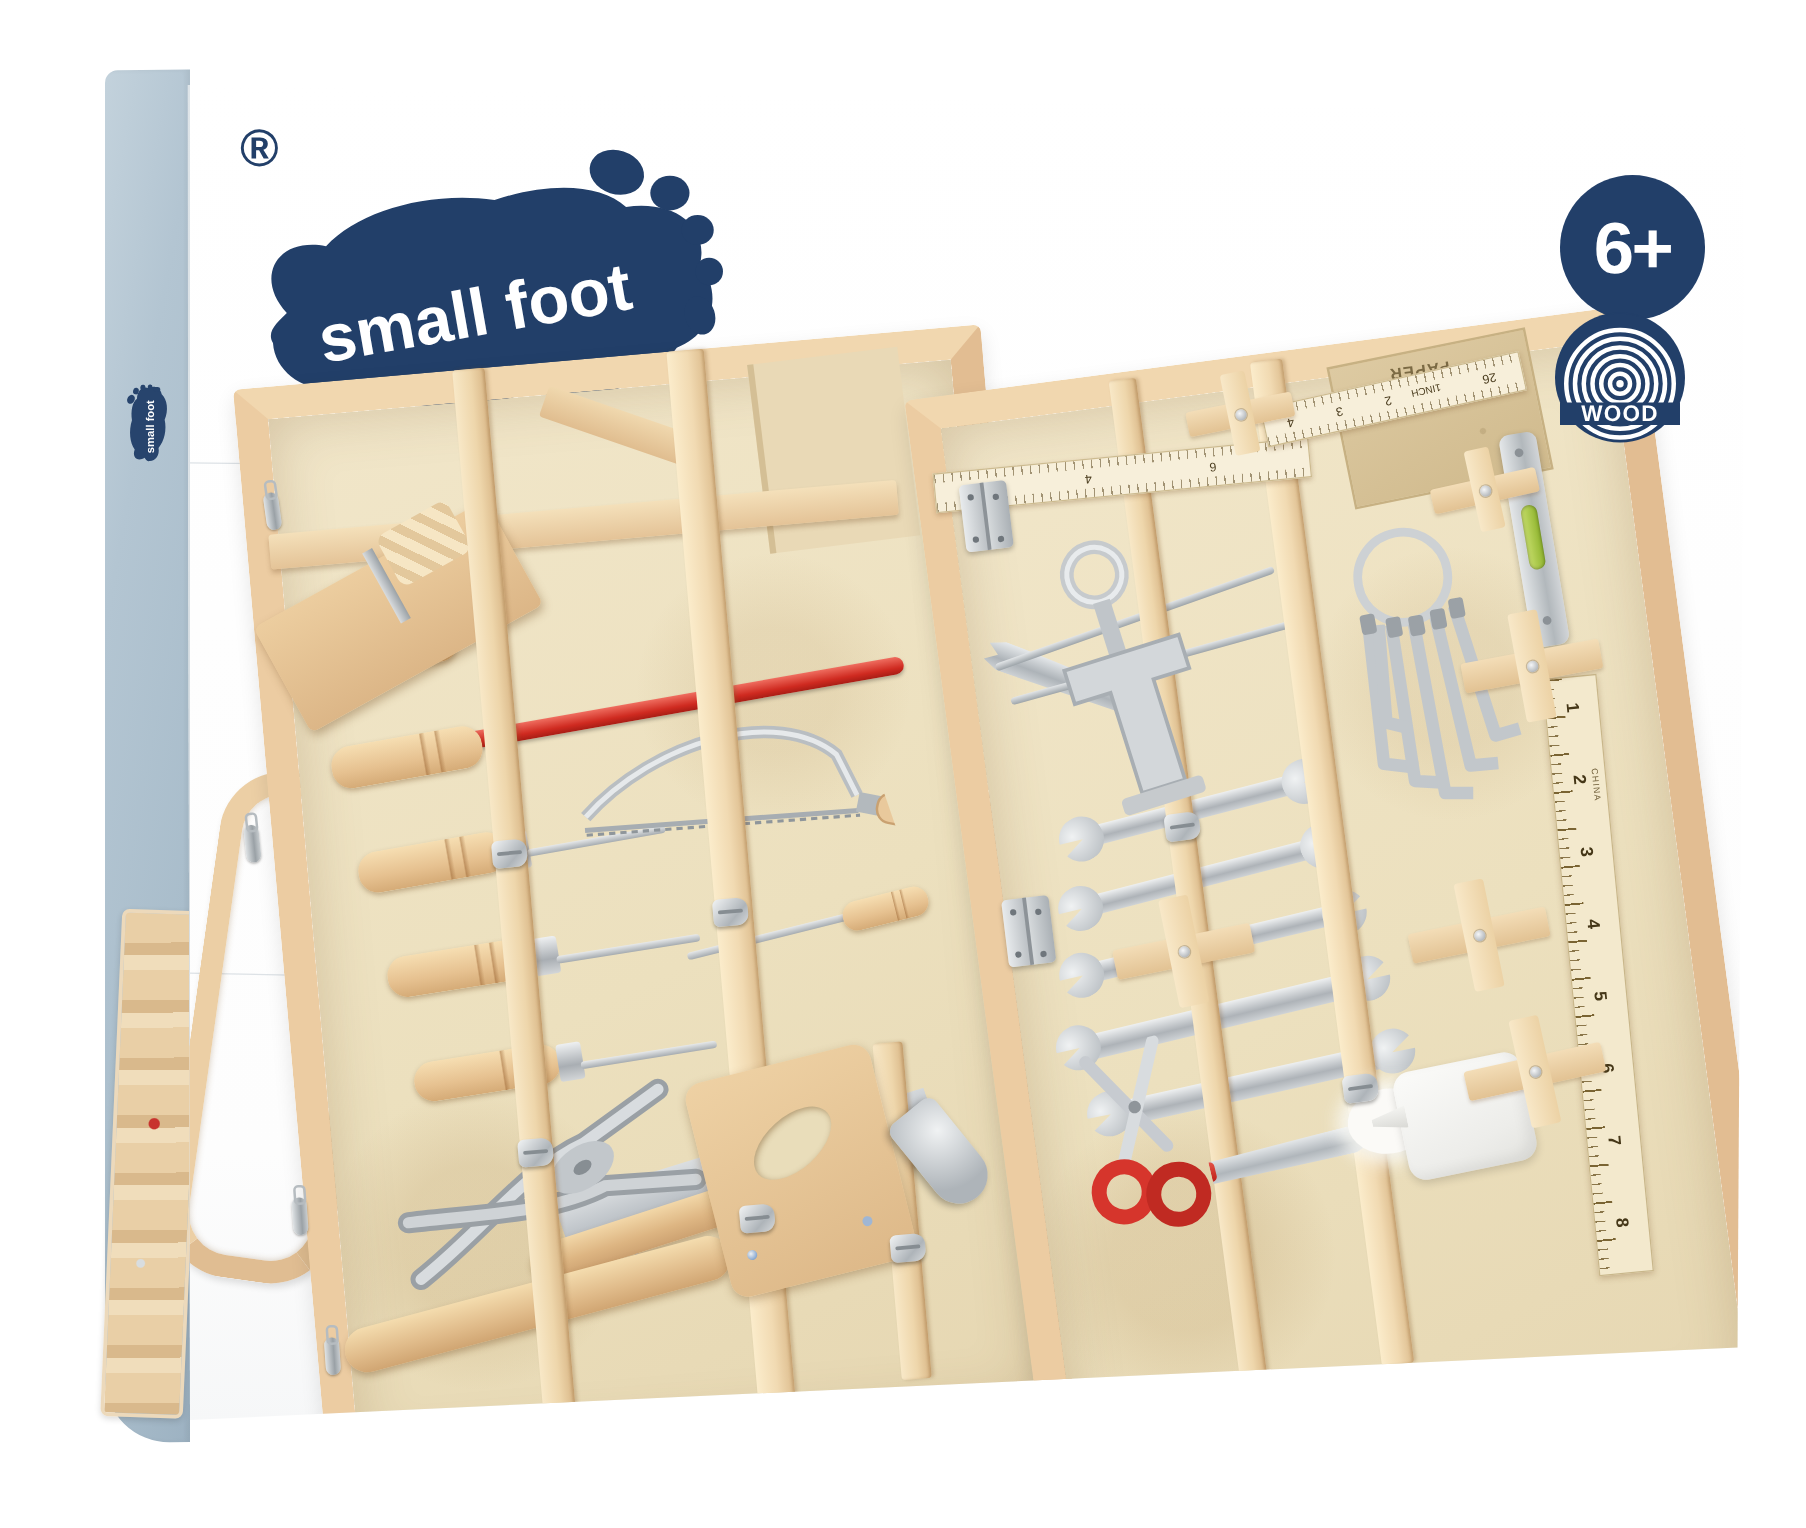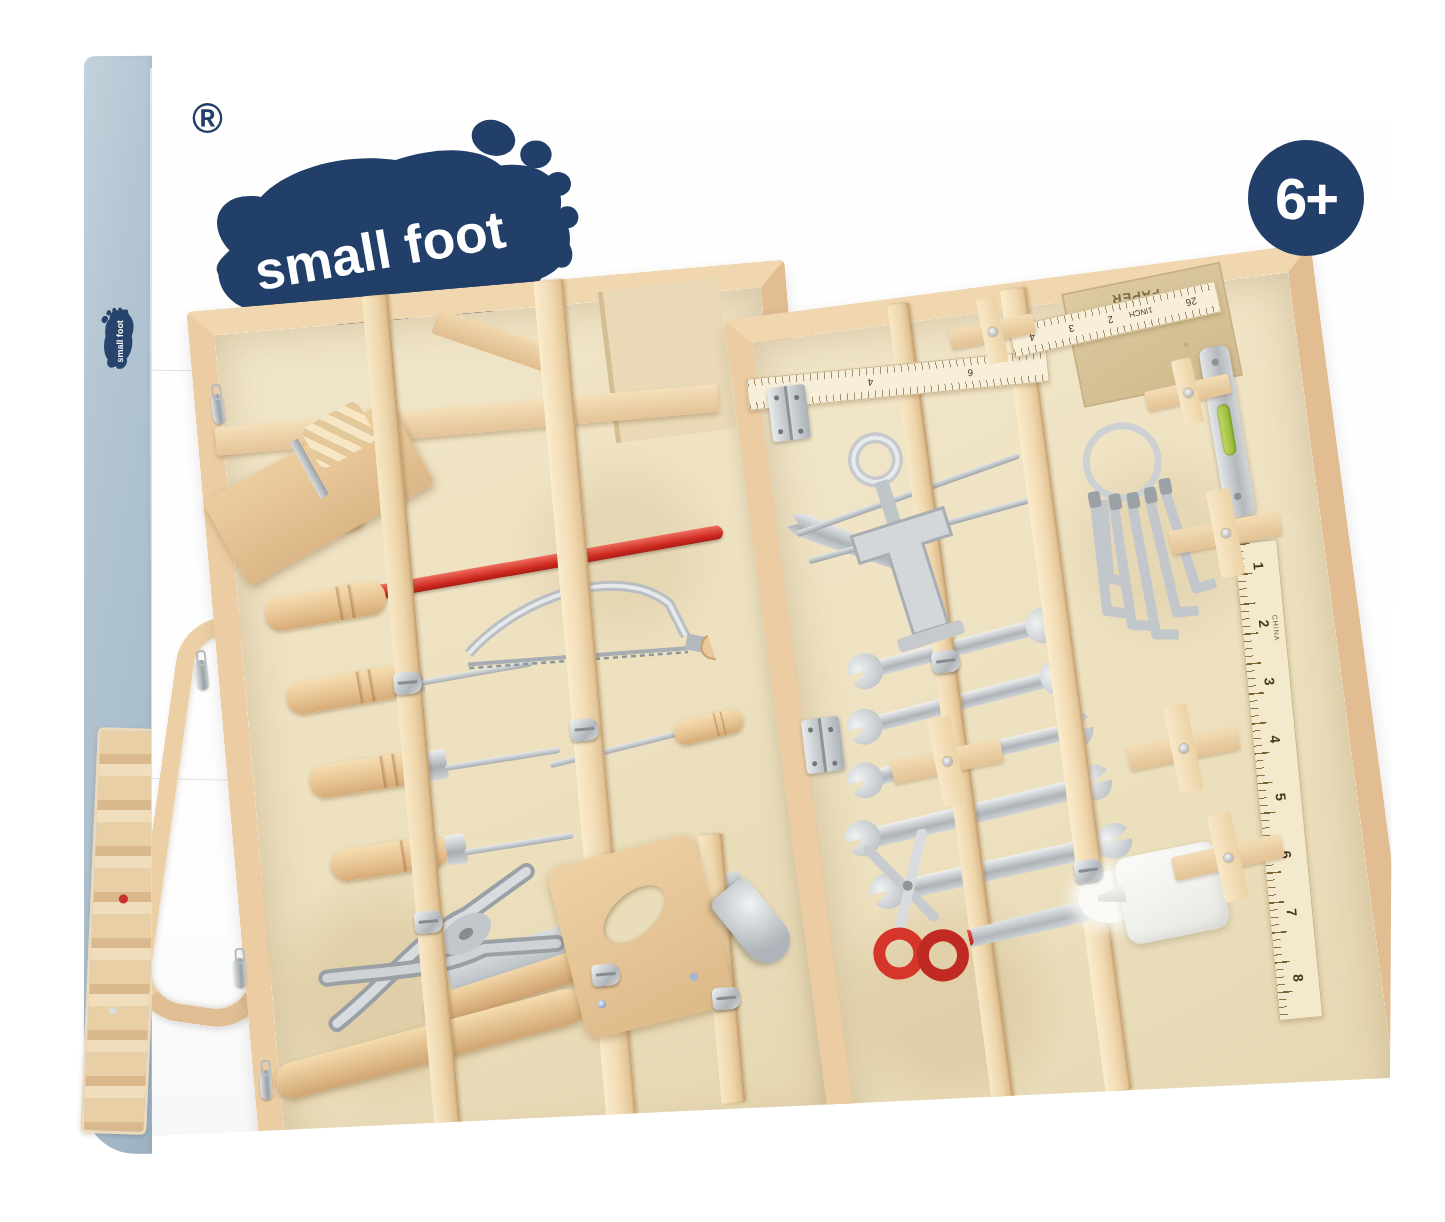--- a/index.html
+++ b/index.html
@@ -250,20 +250,36 @@
         <ellipse fill="#223f69" cx="414" cy="78" rx="14" ry="13"></ellipse>
         <ellipse fill="#223f69" cx="424" cy="114" rx="12" ry="12"></ellipse>
         <ellipse fill="#223f69" cx="416" cy="152" rx="13" ry="17" transform="rotate(-18 416 152)"></ellipse>
         <text x="84" y="170" fill="#ffffff" font-size="58" font-weight="bold" transform="rotate(-10 220 150)">small foot</text>
       </svg>
     </div>
 
     <div class="badge badge-age">
       <span>6+</span>
     </div>
+    <div class="badge badge-wood">
+      <svg width="104" height="104" viewBox="0 0 104 104">
+        <circle cx="52" cy="52" r="51" fill="#223f69"></circle>
+        <g fill="none" stroke="#ffffff" stroke-width="3.6">
+          <circle cx="52" cy="57" r="8"></circle>
+            <circle cx="52" cy="57" r="15"></circle>
+            <circle cx="52" cy="57" r="22"></circle>
+          <circle cx="52" cy="57" r="29"></circle>
+            <circle cx="52" cy="57" r="36"></circle>
+            <circle cx="52" cy="57" r="43"></circle>
+        </g>
+        <circle cx="52" cy="57" r="3" fill="#ffffff"></circle>
+        <rect x="4" y="72" width="96" height="18" fill="#223f69"></rect>
+        <text x="52" y="87" fill="#ffffff" font-size="18" font-weight="bold" text-anchor="middle" letter-spacing="1">WOOD</text>
+      </svg>
+    </div>
 
     <div class="case">
 
       <div class="carry-handle"></div>
       <div class="clasp k1"></div>
       <div class="clasp k2"></div>
       <div class="clasp k3"></div>
       <div class="clasp k4"></div>
 
       <div class="wing wing-left">

